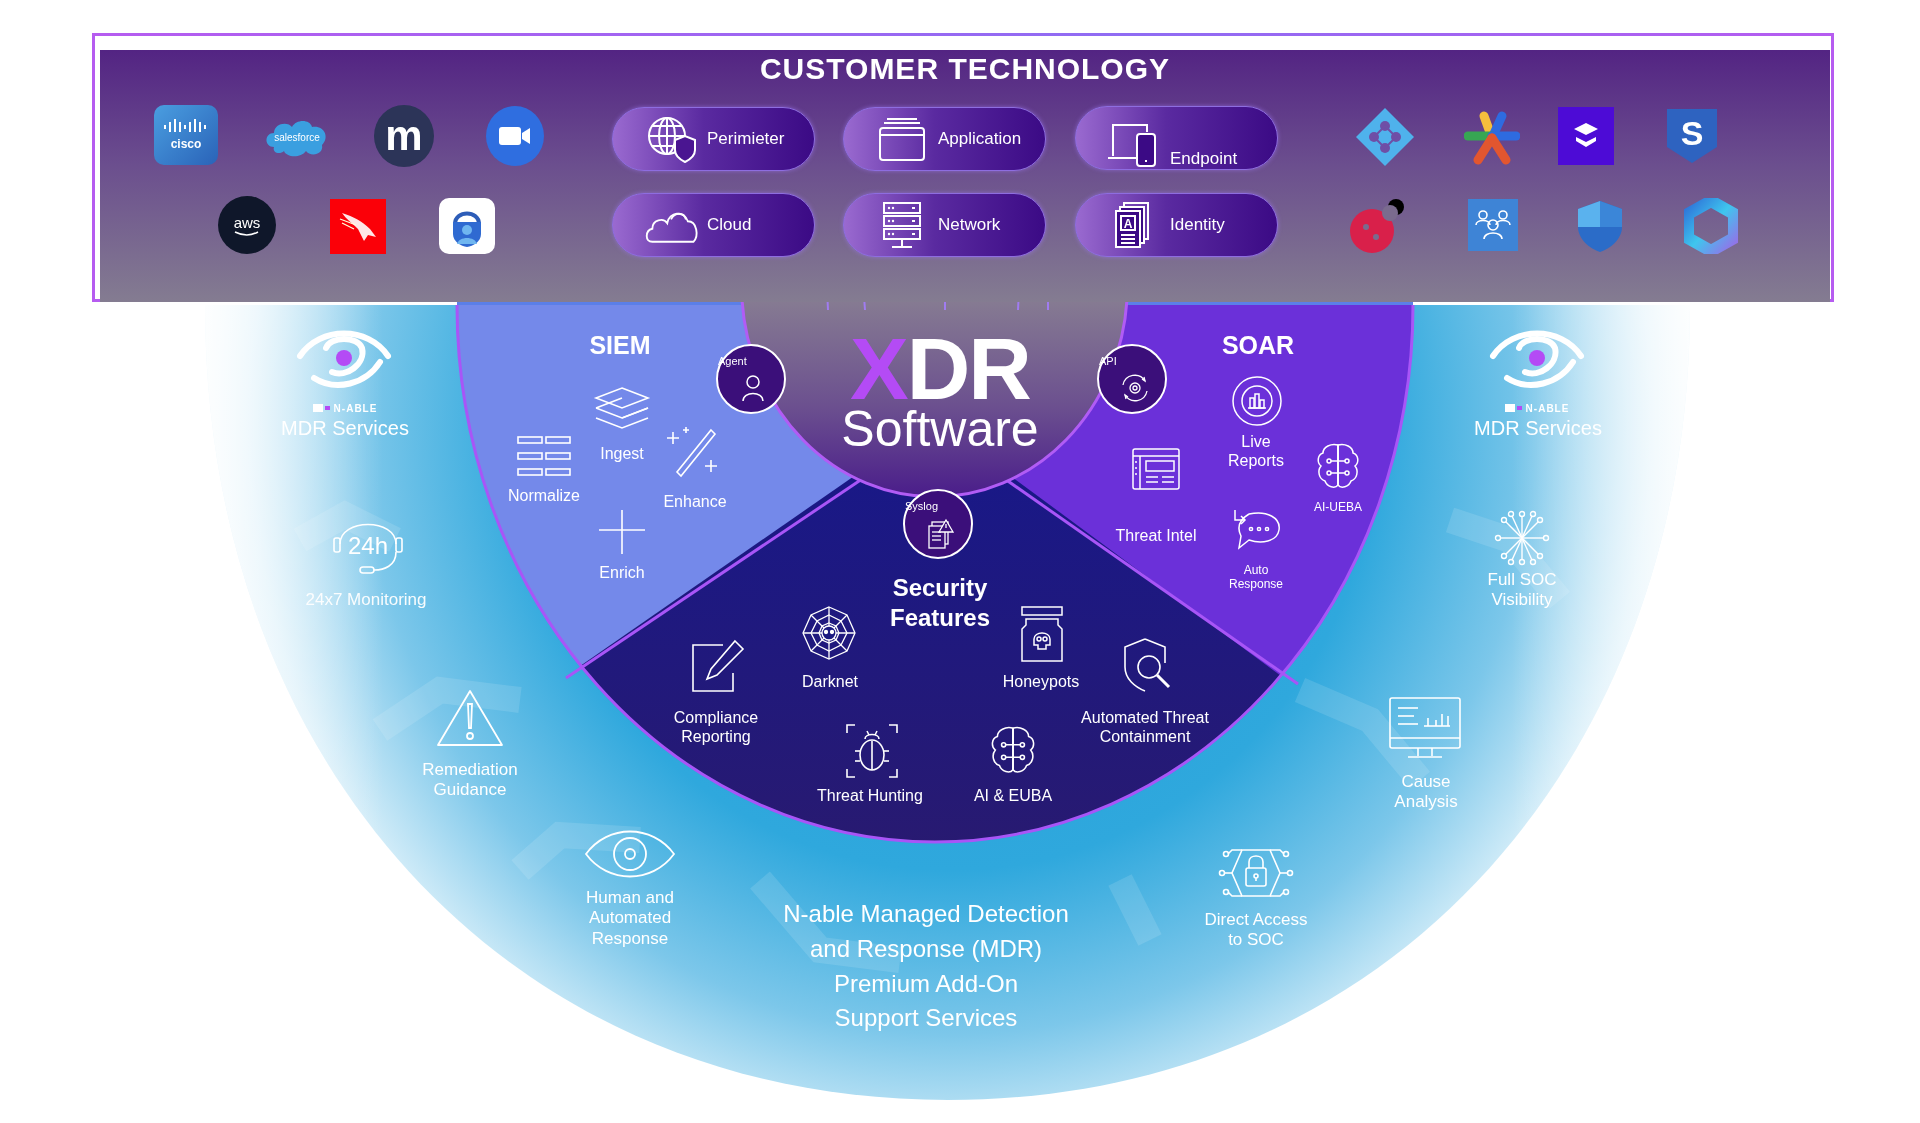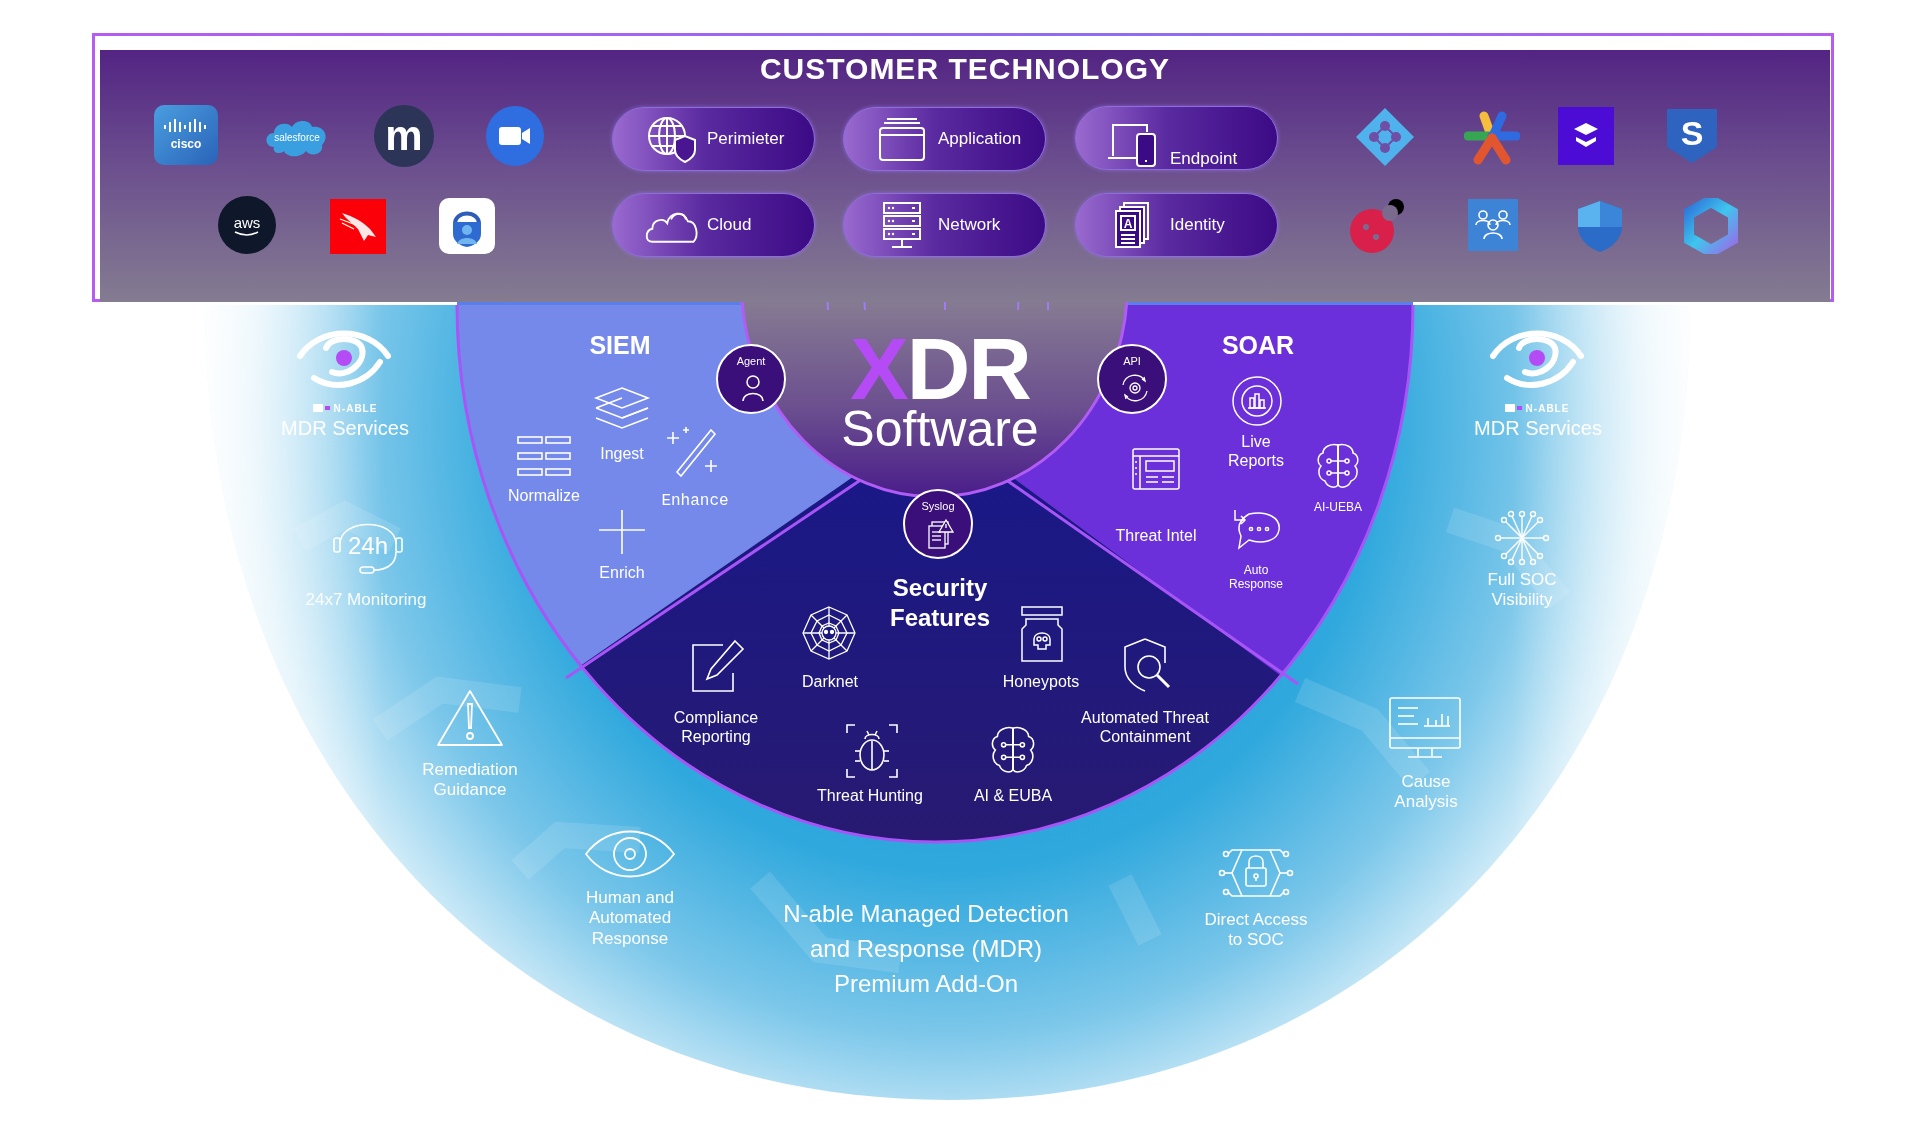--- a/index.html
+++ b/index.html
@@ -8,21 +8,21 @@
   svg text { font-family:"Liberation Sans", "DejaVu Sans", sans-serif; }
   .abs { position:absolute; }
   .tech-frame { position:absolute; left:92px; top:33px; width:1742px; height:269px; border:3px solid; border-image:linear-gradient(90deg,#b65cf0,#8f6cf3 60%,#b65cf0) 1; background:#fff; box-sizing:border-box; }
   .tech-inner { position:absolute; left:100px; top:50px; width:1730px; height:252px; background:linear-gradient(180deg,#532483 0%,#6b4e8e 45%,#847c91 100%); }
   .tech-title { position:absolute; left:100px; top:52px; width:1730px; text-align:center; color:#fff; font-weight:bold; font-size:30px; letter-spacing:1px; }
   .pill { position:absolute; width:203px; height:64px; border-radius:32px; background:linear-gradient(90deg,#9a6ad0 0%,#5a2aa0 45%,#3b0a85 100%); border:1px solid #8e6de0; box-shadow:0 0 4px rgba(160,120,240,.6); display:flex; align-items:center; color:#fff; font-size:17px; box-sizing:border-box; }
   .pill .ic { width:56px; height:50px; margin-left:30px; margin-right:8px; display:flex; align-items:center; justify-content:center; }
   .logo { position:absolute; display:flex; align-items:center; justify-content:center; }
   .lbl { position:absolute; color:#fff; text-align:center; line-height:1.2; }
   .icon-box { position:absolute; display:flex; align-items:center; justify-content:center; }
-  .hub { position:absolute; width:70px; height:70px; border-radius:50%; background:#3b0f7a; border:2px solid #ffffff; box-sizing:border-box; color:#fff; font-size:11px; text-align:center; }
+  .hub { position:absolute; width:70px; height:70px; border-radius:50%; background:#3b0f7a; border:2px solid #ffffff; box-sizing:border-box; color:#fff; font-size:11px; text-align:left; }
   .hub .hub-lbl { position:absolute; left:0; right:0; top:9px; }
   .hub svg { position:absolute; left:21px; top:27px; }
 </style>
 </head>
 <body>
 
 <div id="stage">
 
   <svg class="abs" style="left:0;top:0" width="1920" height="1123">
     <defs>
@@ -372,21 +372,21 @@
   <div class="lbl" style="left:494px;top:486px;width:100px;font-size:16px;">Normalize</div>
 
   <div class="icon-box" style="left:664px;top:426px;width:64px;height:62px;">
     <svg width="62" height="62" viewBox="0 0 62 62" fill="none" stroke="#fff" stroke-width="1.6">
         <path d="M2 12 L14 12 M8 6 L8 18"></path>
         <path d="M18 4 L24 4 M21 1 L21 7"></path>
         <path d="M40 40 L52 40 M46 34 L46 46"></path>
         <path d="M46 4 L50 8 L16 50 L12 46 Z"></path>
       </svg>
   </div>
-  <div class="lbl" style="left:645px;top:492px;width:100px;font-size:16px;font-family:Liberation Mono, monospace;">Enhance</div>
+  <div class="lbl" style="left:645px;top:492px;width:100px;font-size:16px;">Enhance</div>
 
   <div class="icon-box" style="left:596px;top:507px;width:52px;height:50px;">
     <svg width="50" height="48" viewBox="0 0 50 48" stroke="#fff" stroke-width="1.6">
         <line x1="25" y1="2" x2="25" y2="46"></line>
         <line x1="2" y1="22" x2="48" y2="22"></line>
       </svg>
   </div>
   <div class="lbl" style="left:572px;top:563px;width:100px;font-size:16px;">Enrich</div>
 
   <div class="lbl" style="left:1208px;top:330px;width:100px;font-size:25px;font-weight:bold;">SOAR</div>
@@ -696,14 +696,15 @@
   </div>
   <div class="lbl" style="left:1186px;top:910px;width:140px;font-size:17px;">
     <div>Direct Access</div>
     <div>to SOC</div>
   </div>
 
   <div class="lbl" style="left:716px;top:897px;width:420px;font-size:24px;line-height:1.45;">
     <div>N-able Managed Detection</div>
     <div>and Response (MDR)</div>
     <div>Premium Add-On</div>
+    <div>Support Services</div>
   </div>
 </div>
 
 </body></html>

